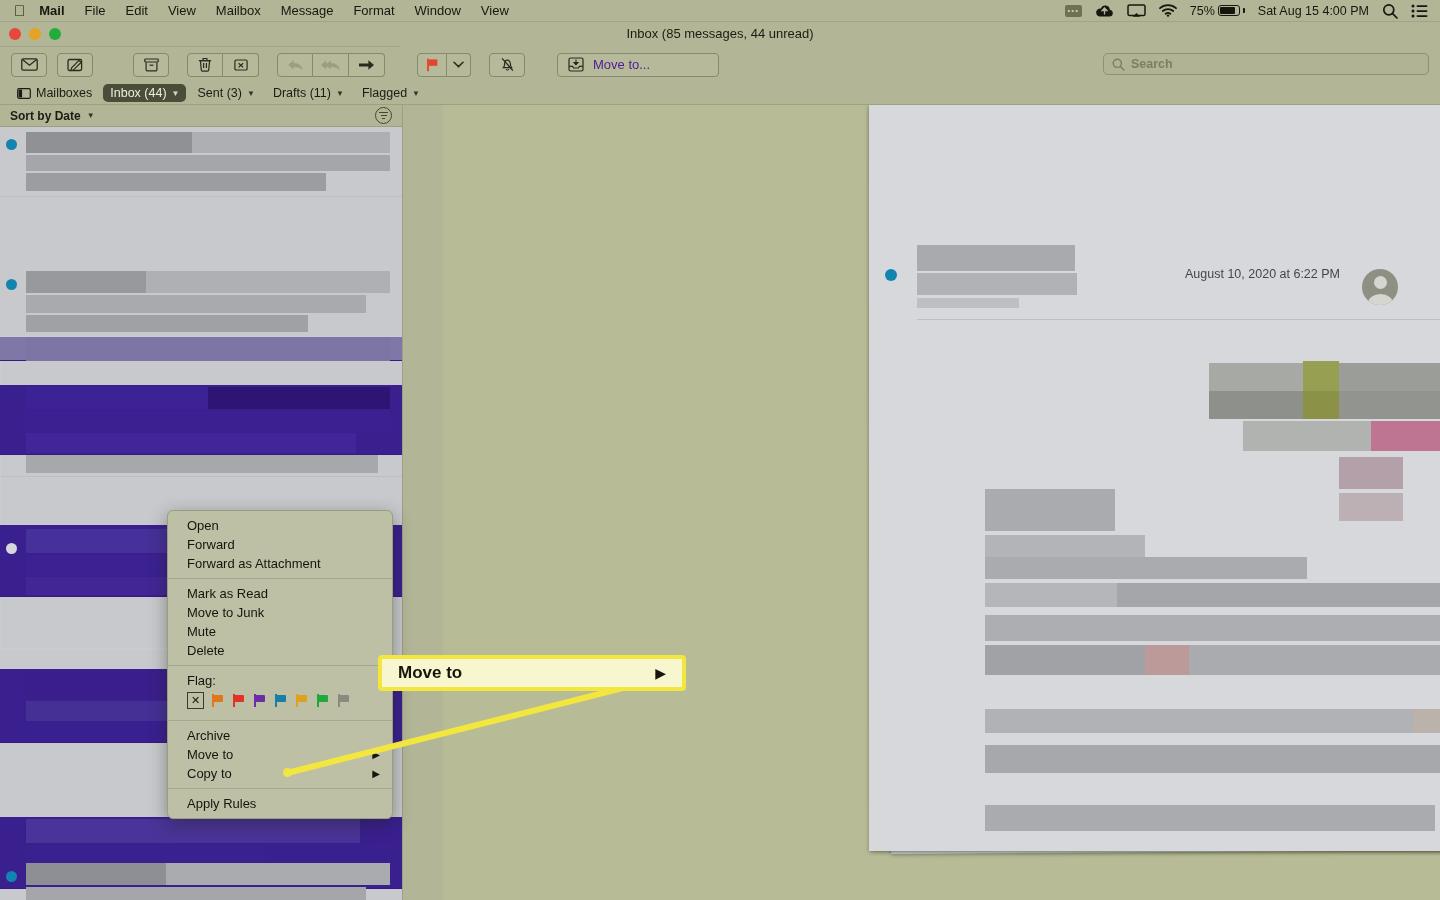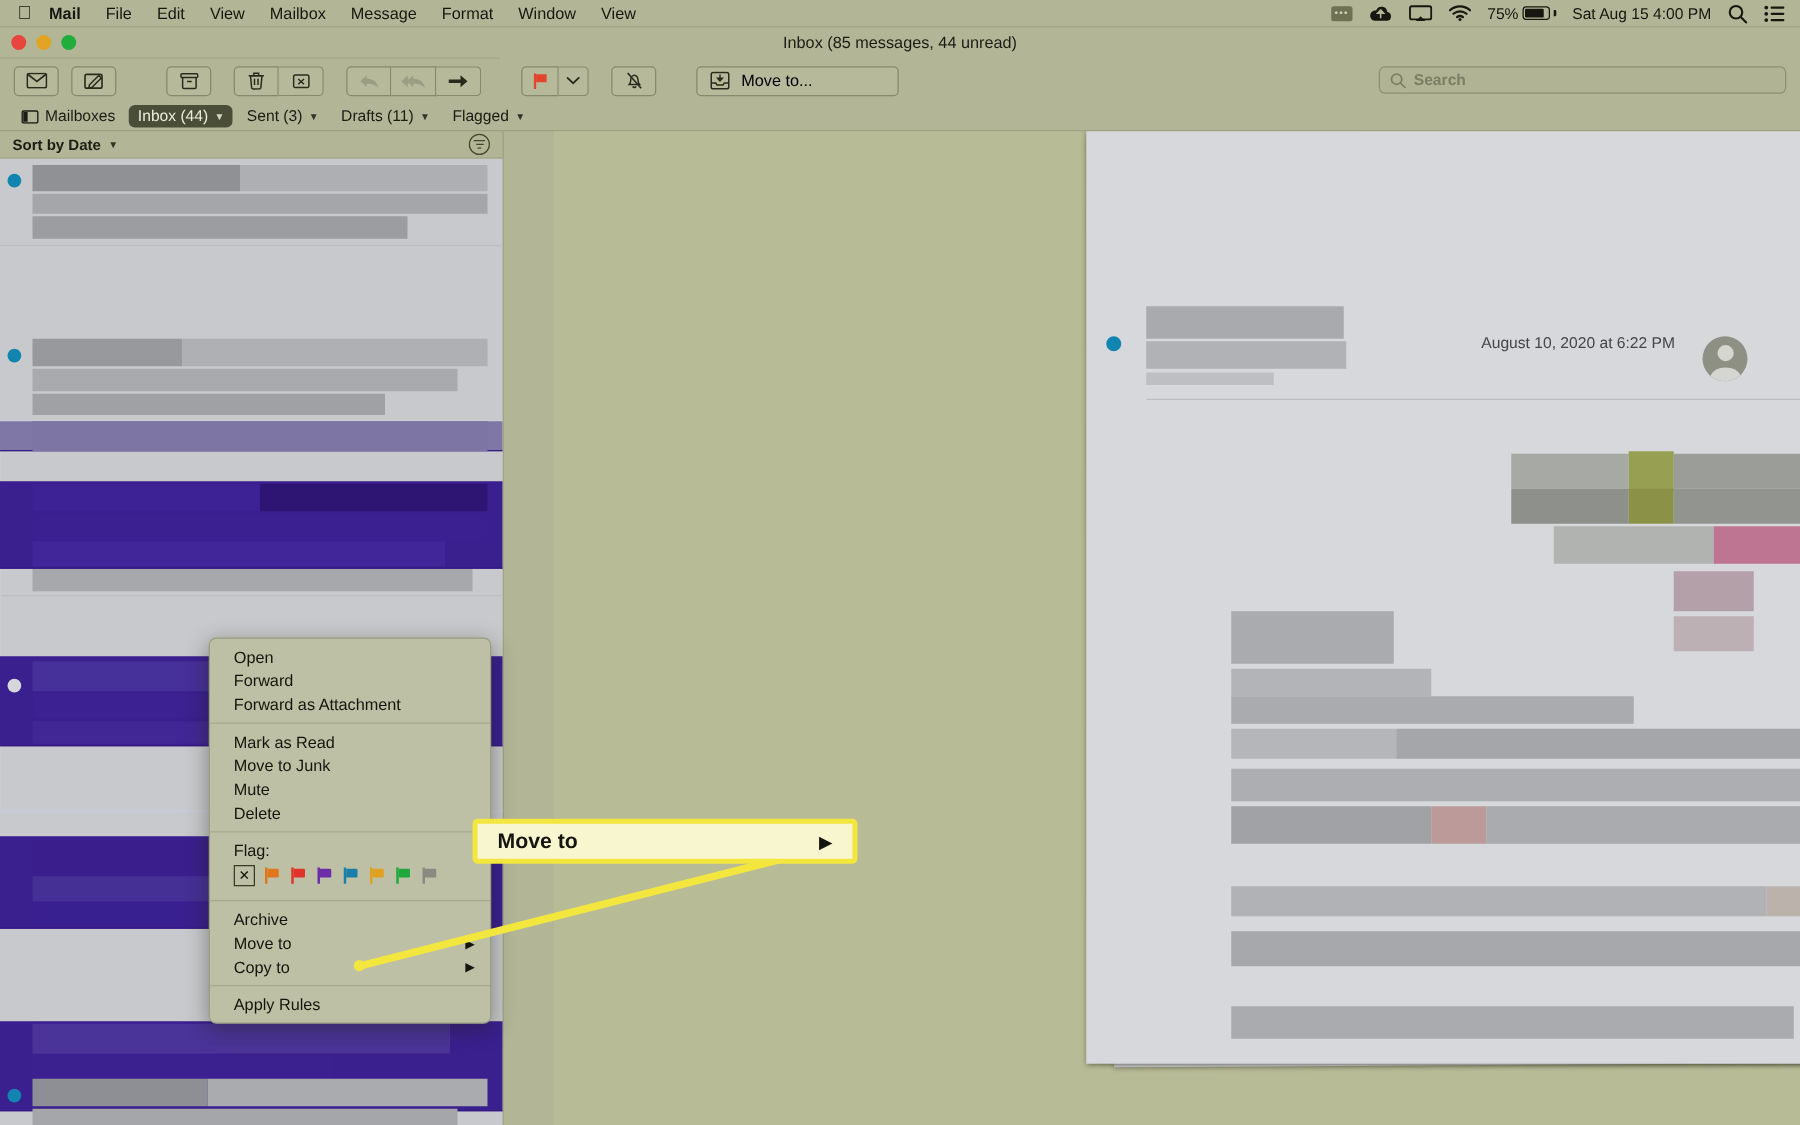--- a/index.html
+++ b/index.html
@@ -46,21 +46,21 @@
   .toolbar { height:35px; flex:0 0 35px; display:flex; align-items:center; padding:0 11px; position:relative; }
   .tbtn { height:24px; min-width:36px; border:1px solid #85896d; border-radius:4px;
           background:#b6ba9a; display:flex; align-items:center; justify-content:center;
           color:#2a2a1e; font-size:13px; }
   .tgroup { display:flex; margin-right:10px; }
   .tgroup .tbtn { border-radius:0; border-left-width:0; }
   .tgroup .tbtn:first-child { border-left-width:1px; border-radius:4px 0 0 4px; }
   .tgroup .tbtn:last-child { border-radius:0 4px 4px 0; }
   .sp8 { width:8px; } .sp22{ width:22px; } .sp30{ width:30px; }
   .moveto { min-width:162px; padding:0 10px; gap:9px; justify-content:flex-start; }
-  .moveto .lbl { font-size:13px; color:#000000; }
+  .moveto .lbl { font-size:13px; color:#4c1d95; }
   .searchbox { position:absolute; right:11px; top:6px; width:326px; height:22px;
                border:1px solid #8d9173; border-radius:5px; background:#b0b495;
                display:flex; align-items:center; padding:0 8px; gap:6px;font-weight:bold; }
   .searchbox .ph { font-size:12.5px; color:#7b7f63; }
 
   .favbar { height:23px; flex:0 0 23px; display:flex; align-items:center; padding-left:10px; gap:4px;
             border-bottom:1px solid #9da181; }
   .fav { font-size:12.5px; color:#1c1c14; padding:2px 7px; border-radius:5px;
          display:flex; align-items:center; gap:5px; white-space:nowrap; }
   .fav.sel { background:#4a4e38; color:#eceedd; }

